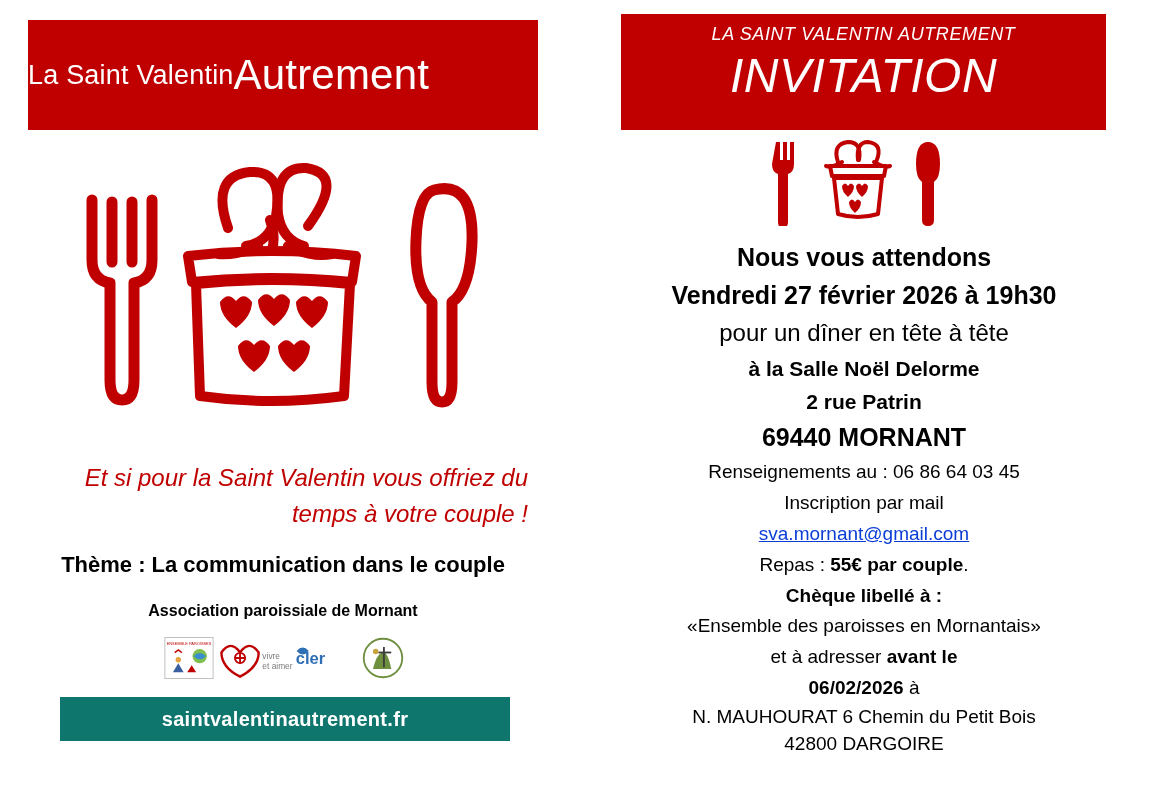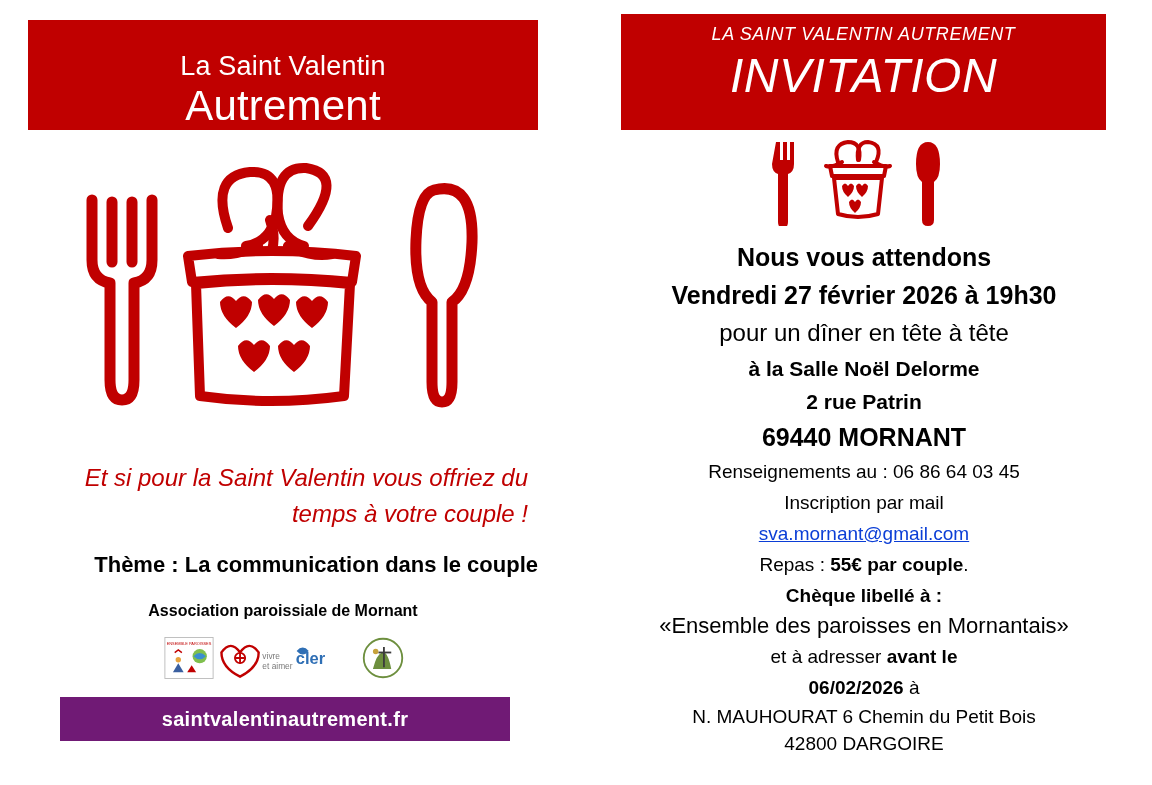--- a/index.html
+++ b/index.html
@@ -32,22 +32,22 @@
   .left-banner {
     position: absolute;
     left: 28px;
     top: 20px;
     width: 510px;
     height: 110px;
     background: #c00000;
     color: #ffffff;
     text-align: center;
     display: flex;
-    flex-direction: column;
-    justify-content: flex-end;
+    flex-direction: row;
+    justify-content: flex-start;
     align-items: center;
   }
   .left-banner .line1 {
     font-size: 27px;
     line-height: 32px;
     letter-spacing: 0.2px;
   }
   .left-banner .line2 {
     font-size: 42px;
     line-height: 48px;
@@ -72,21 +72,21 @@
     font-style: italic;
     font-size: 24px;
     line-height: 36px;
     font-weight: 400;
   }
   .left-theme {
     position: absolute;
     left: 28px;
     top: 552px;
     width: 510px;
-    text-align: right;
+    text-align: center;
     font-size: 22px;
     font-weight: bold;
   }
   .left-assoc {
     position: absolute;
     left: 28px;
     top: 602px;
     width: 510px;
     text-align: center;
     font-size: 16px;
@@ -109,21 +109,21 @@
     justify-content: center;
     height: 48px;
   }
 
   .left-url {
     position: absolute;
     left: 60px;
     top: 697px;
     width: 450px;
     height: 44px;
-    background: #701a75;
+    background: #0f766e;
     color: #ffffff;
     display: flex;
     align-items: center;
     justify-content: center;
     font-size: 20px;
     font-weight: bold;
     letter-spacing: 0.3px;
   }
 
   
@@ -179,21 +179,21 @@
   .r-l4 { font-size: 21px; font-weight: bold; line-height: 33px; }
   .r-l5 { font-size: 21px; font-weight: bold; line-height: 33px; }
   .r-l6 { font-size: 25px; font-weight: bold; line-height: 38px; }
   .r-info { font-size: 19px; line-height: 31px; }
   .r-mail {
     font-size: 19px;
     line-height: 31px;
     color: #0b3ed6;
     text-decoration: underline;
   }
-  .r-quote { font-size: 22px; line-height: 30px; }
+  .r-quote { font-size: 19px; line-height: 30px; }
   .r-addr { font-size: 19px; line-height: 27px; }
   .b { font-weight: bold; }
 </style>
 </head>
 <body>
 
 <div class="page">
 
   <div class="left">
 

